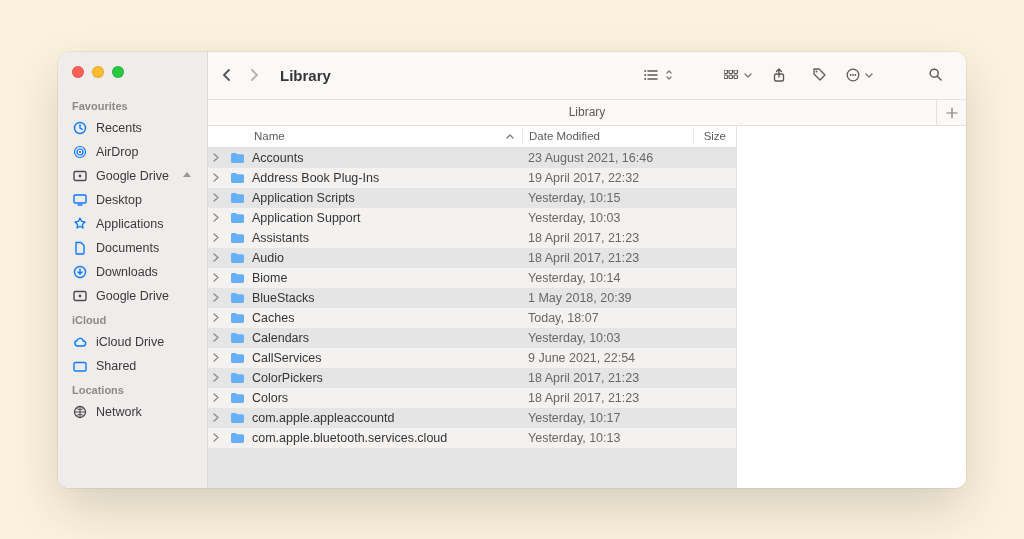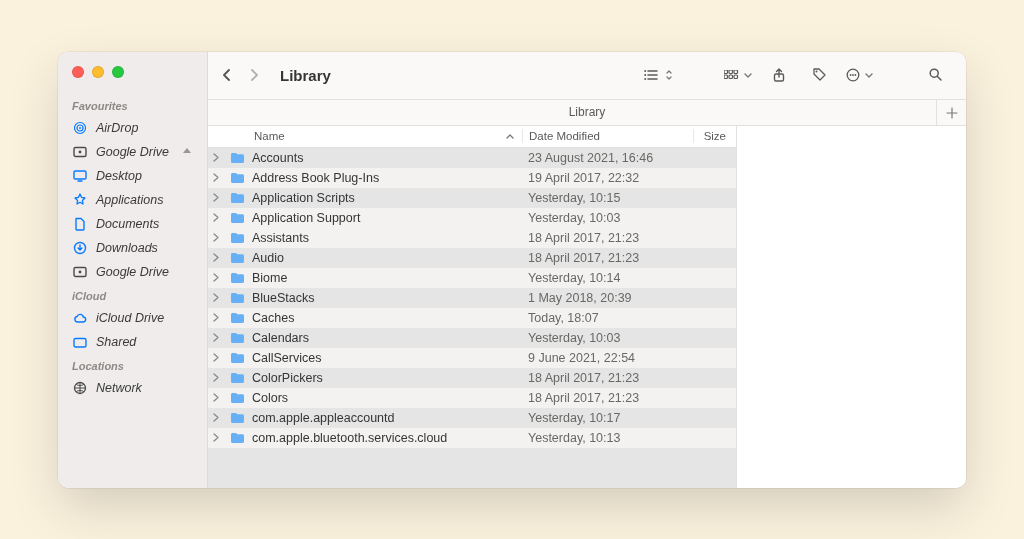--- a/index.html
+++ b/index.html
@@ -25,21 +25,20 @@
   
   .sidebar {
     width: 150px;
     background: #efeceb;
     border-right: 1px solid #dcd9d8;
     padding: 10px 0 0 0;
     flex-shrink: 0;
     font-size: 12.5px;
     color: #3a3a3a;
     overflow: hidden;
-    font-style: italic;
   }
   .traffic-lights {
     display: flex;
     gap: 8px;
     padding: 4px 14px 16px 14px;
   }
   .tl { width: 12px; height: 12px; border-radius: 50%; }
   .tl.red { background:#ff5f57; border:0.5px solid rgba(0,0,0,0.1);}
   .tl.yellow { background:#febc2e; border:0.5px solid rgba(0,0,0,0.1);}
   .tl.green { background:#28c840; border:0.5px solid rgba(0,0,0,0.1);}
@@ -262,20 +261,28 @@
     <div class="traffic-lights">
       <div class="tl red"></div>
       <div class="tl yellow"></div>
       <div class="tl green"></div>
     </div>
     <div id="sidebar-body">
         <div class="sb-section-label">Favourites</div>
         <div class="sb-item">
           <span class="icon">
             <svg width="14" height="14">
+              <use href="#i-clock"></use>
+            </svg>
+          </span>
+          <span>Recents</span>
+        </div>
+        <div class="sb-item">
+          <span class="icon">
+            <svg width="14" height="14">
               <use href="#i-airdrop"></use>
             </svg>
           </span>
           <span>AirDrop</span>
         </div>
         <div class="sb-item">
           <span class="icon dark">
             <svg width="14" height="14">
               <use href="#i-gdrive"></use>
             </svg>

